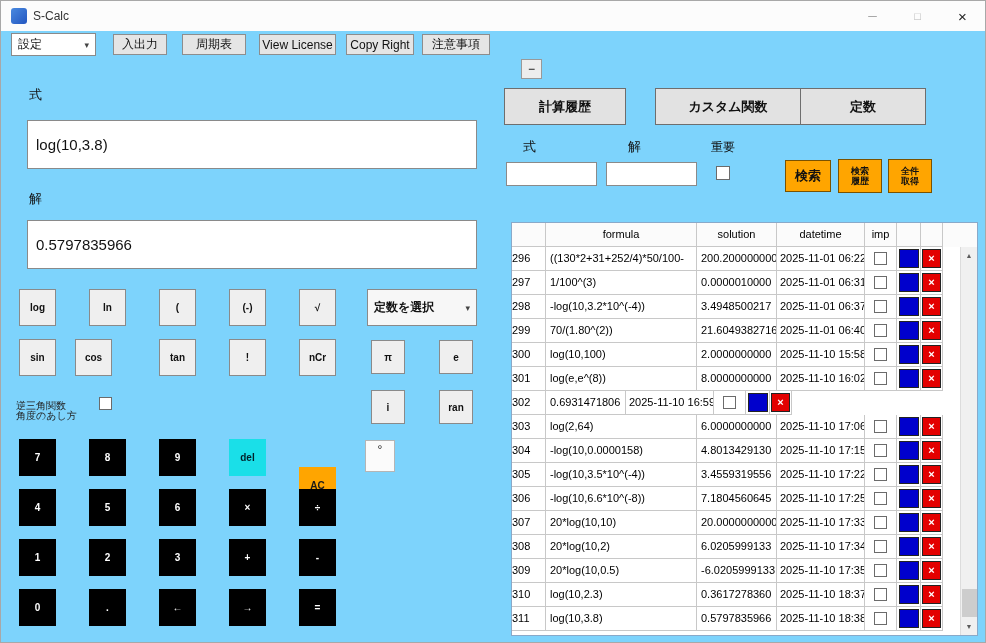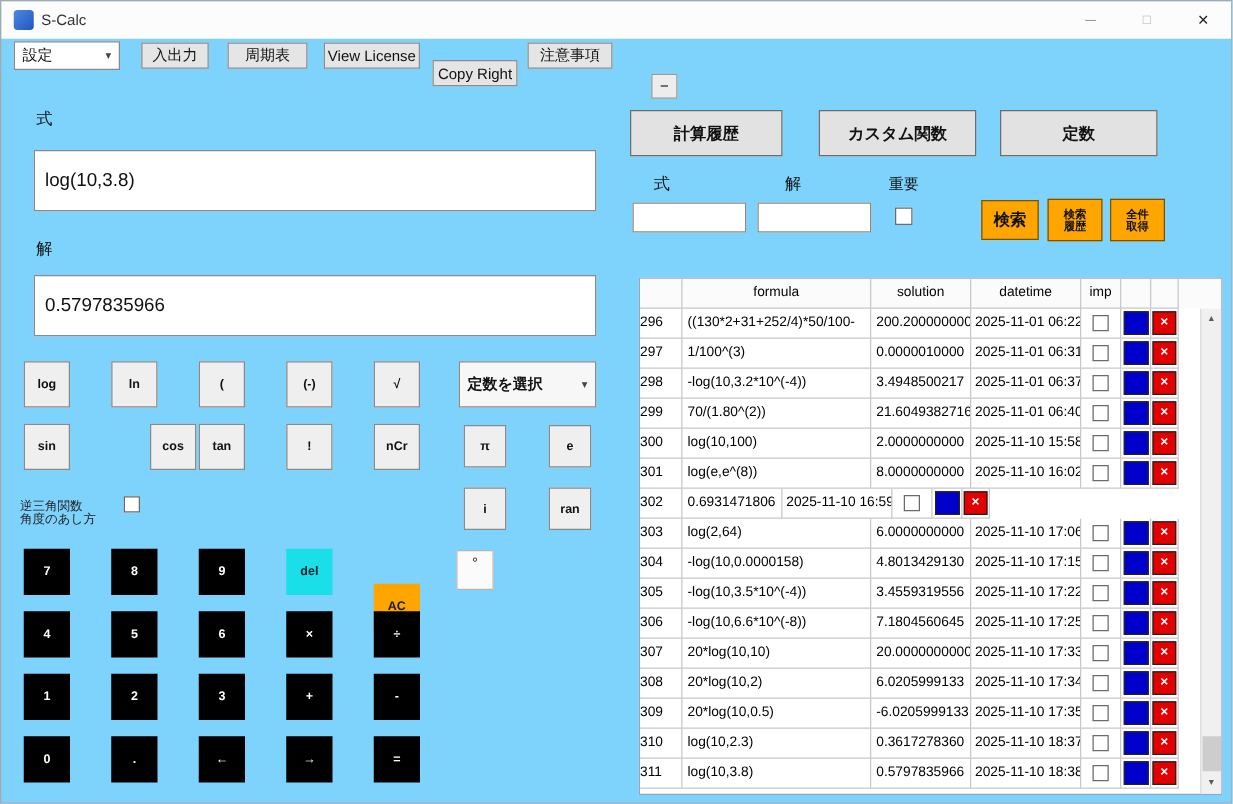--- a/index.html
+++ b/index.html
@@ -20,21 +20,21 @@
   
   .combo { position:absolute; background:#fff; border:1px solid #8a8a8a; display:flex; align-items:center;
            justify-content:space-between; padding:0 6px; font-size:12px; color:#111; }
   .combo-arrow { font-size:9px; color:#444; margin-left:4px; }
   #settings-combo { left:10px; top:32px; width:85px; height:23px; }
   .tb-btn { position:absolute; height:21px; background:#e5e5e5; border:1px solid #8d8d8d; font-size:12px; color:#111;
             display:flex; align-items:center; justify-content:center; white-space:nowrap; }
   #btn-io { left:112px; top:33px; width:54px; }
   #btn-periodic { left:181px; top:33px; width:64px; }
   #btn-license { left:258px; top:33px; width:77px; }
-  #btn-copyright { left:345px; top:33px; width:68px;margin-top:14px; }
+  #btn-copyright { left:345px; top:33px; width:68px; }
   #btn-notes { left:421px; top:33px; width:68px; }
 
   
   .field-label { position:absolute; font-size:13px; color:#111; }
   #lbl-formula { left:28px; top:85px; }
   #lbl-solution { left:28px; top:189px; }
   .text-input { position:absolute; border:1px solid #8a8a8a; background:#fff; font-size:15px; padding:0 8px; color:#111; }
   #formula-input { left:26px; top:119px; width:450px; height:49px; }
   #solution-input { left:26px; top:219px; width:450px; height:49px; }
 
@@ -57,21 +57,21 @@
   .trig-note { position:absolute; left:15px; top:400px; font-size:10px; line-height:10px; color:#222; }
   .small-checkbox { position:absolute; width:13px; height:13px; background:#fff; border:1px solid #6b6b6b; }
   #trig-checkbox { left:98px; top:396px; }
 
   
   #collapse-btn { position:absolute; left:520px; top:58px; width:21px; height:20px; background:#ededed;
                   border:1px solid #999; display:flex; align-items:center; justify-content:center; font-size:12px; }
   .big-btn { position:absolute; height:37px; background:#e2e2e2; border:1px solid #6e6e6e; font-weight:bold;
              font-size:13px; color:#111; display:flex; align-items:center; justify-content:center; }
   #btn-history { left:503px; top:87px; width:122px; }
-  #btn-custom  { left:654px; top:87px; width:126px; }
+  #btn-custom  { left:654px; top:87px; width:146px; }
   #btn-const   { left:799px; top:87px; width:126px; }
   #lbl-search-formula { left:522px; top:137px; }
   #lbl-search-solution { left:627px; top:137px; }
   #lbl-important { left:710px; top:138px; font-size:12px; }
   .text-input.sm { font-size:12px; padding:0 4px; }
   #search-formula-input { left:505px; top:161px; width:91px; height:24px; }
   #search-solution-input { left:605px; top:161px; width:91px; height:24px; }
   #imp-checkbox { left:715px; top:165px; width:14px; height:14px; }
   .orange-btn { position:absolute; background:#ffa500; border:1px solid #7a5200; display:flex; align-items:center;
                 justify-content:center; font-weight:bold; color:#111; }
@@ -136,21 +136,21 @@
   <div class="field-label" id="lbl-solution">解</div>
   <input class="text-input" id="solution-input" value="0.5797835966" style="">
 
   <div id="calc-grid">
       <div class="cbtn fn" style="left: 18px; top: 288px;">log</div>
       <div class="cbtn fn" style="left: 88px; top: 288px;">ln</div>
       <div class="cbtn fn" style="left: 158px; top: 288px;">(</div>
       <div class="cbtn fn" style="left: 228px; top: 288px;">(-)</div>
       <div class="cbtn fn" style="left: 298px; top: 288px;">√</div>
       <div class="cbtn fn" style="left: 18px; top: 338px;">sin</div>
-      <div class="cbtn fn" style="left: 74px; top: 338px; margin-left: 45px;">cos</div>
+      <div class="cbtn fn" style="left: 74px; top: 338px;">cos</div>
       <div class="cbtn fn" style="left: 158px; top: 338px;">tan</div>
       <div class="cbtn fn" style="left: 228px; top: 338px;">!</div>
       <div class="cbtn fn" style="left: 298px; top: 338px;">nCr</div>
       <div class="cbtn num" style="left: 18px; top: 438px;">7</div>
       <div class="cbtn num" style="left: 88px; top: 438px;">8</div>
       <div class="cbtn num" style="left: 158px; top: 438px;">9</div>
       <div class="cbtn del" style="left: 228px; top: 438px;">del</div>
       <div class="cbtn ac" style="left: 298px; top: 438px; margin-top: 28px;">AC</div>
       <div class="cbtn num" style="left: 18px; top: 488px;">4</div>
       <div class="cbtn num" style="left: 88px; top: 488px;">5</div>

